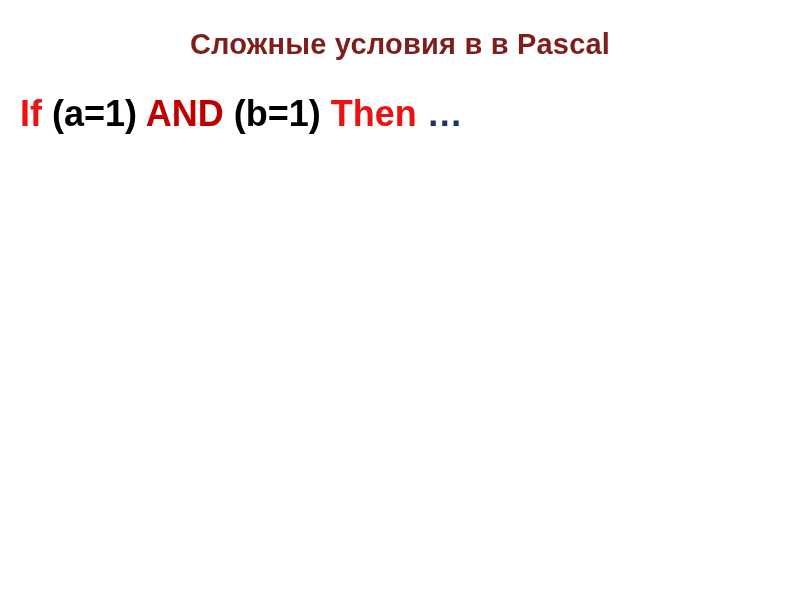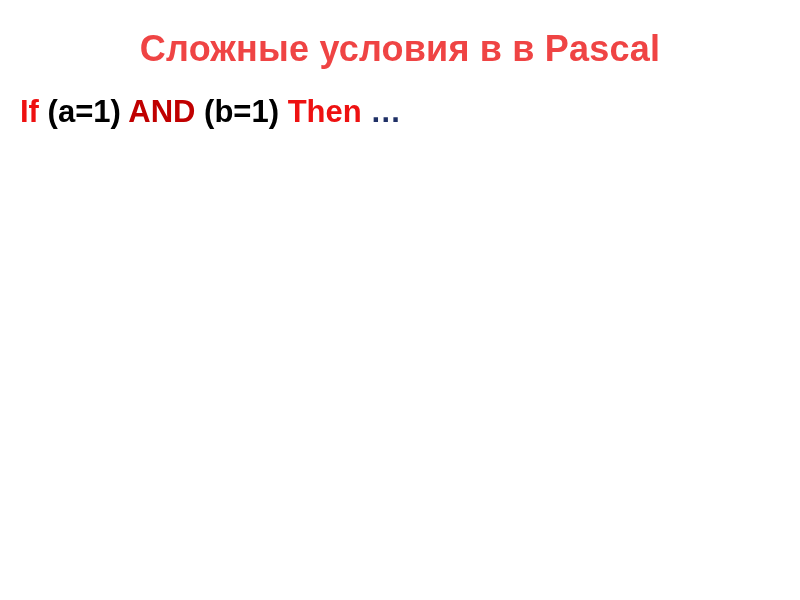--- a/index.html
+++ b/index.html
@@ -21,37 +21,37 @@
     background: #ffffff;
   }
 
   
   .slide-title {
     position: absolute;
     left: 0;
     top: 28px;
     width: 800px;
     text-align: center;
-    font-size: 36px;
+    font-size: 29px;
     font-weight: bold;
-    color: #ef4444;
+    color: #7f1d1d;
     letter-spacing: 0.2px;
     white-space: nowrap;
   }
 
   
   .code-body {
     position: absolute;
     left: 20px;
     top: 96px;
     width: 760px;
   }
 
   .code-line {
-    font-size: 31px;
+    font-size: 36px;
     font-weight: bold;
     line-height: 1.0;
     white-space: nowrap;
     color: #000000;
   }
 
   .code-line.line-1 { margin-top: 0px; }
   .code-line.line-2 { margin-top: 113px; }
 
   .tok { display: inline; }

